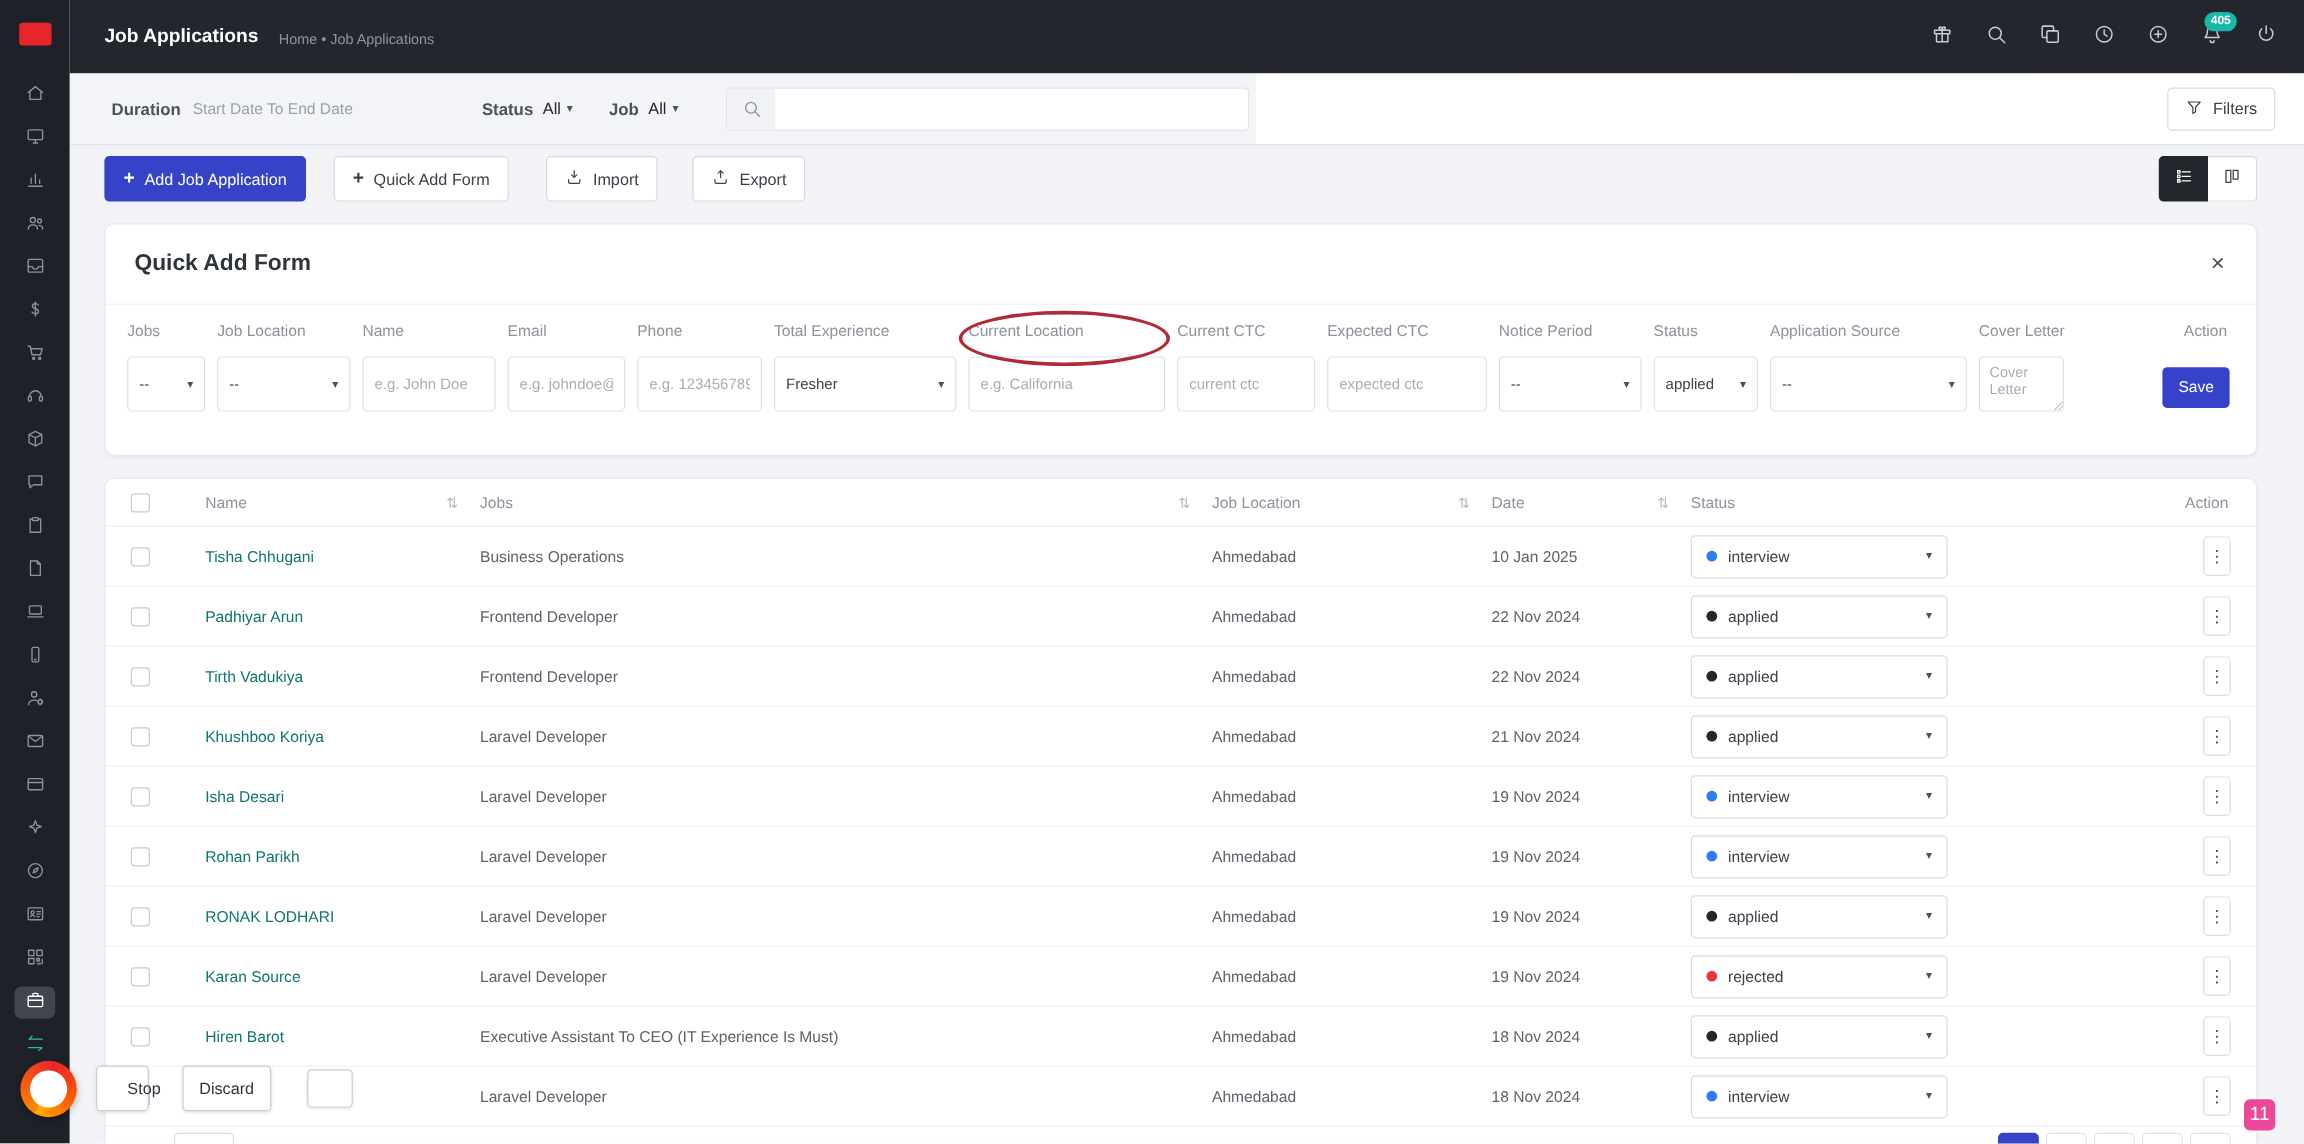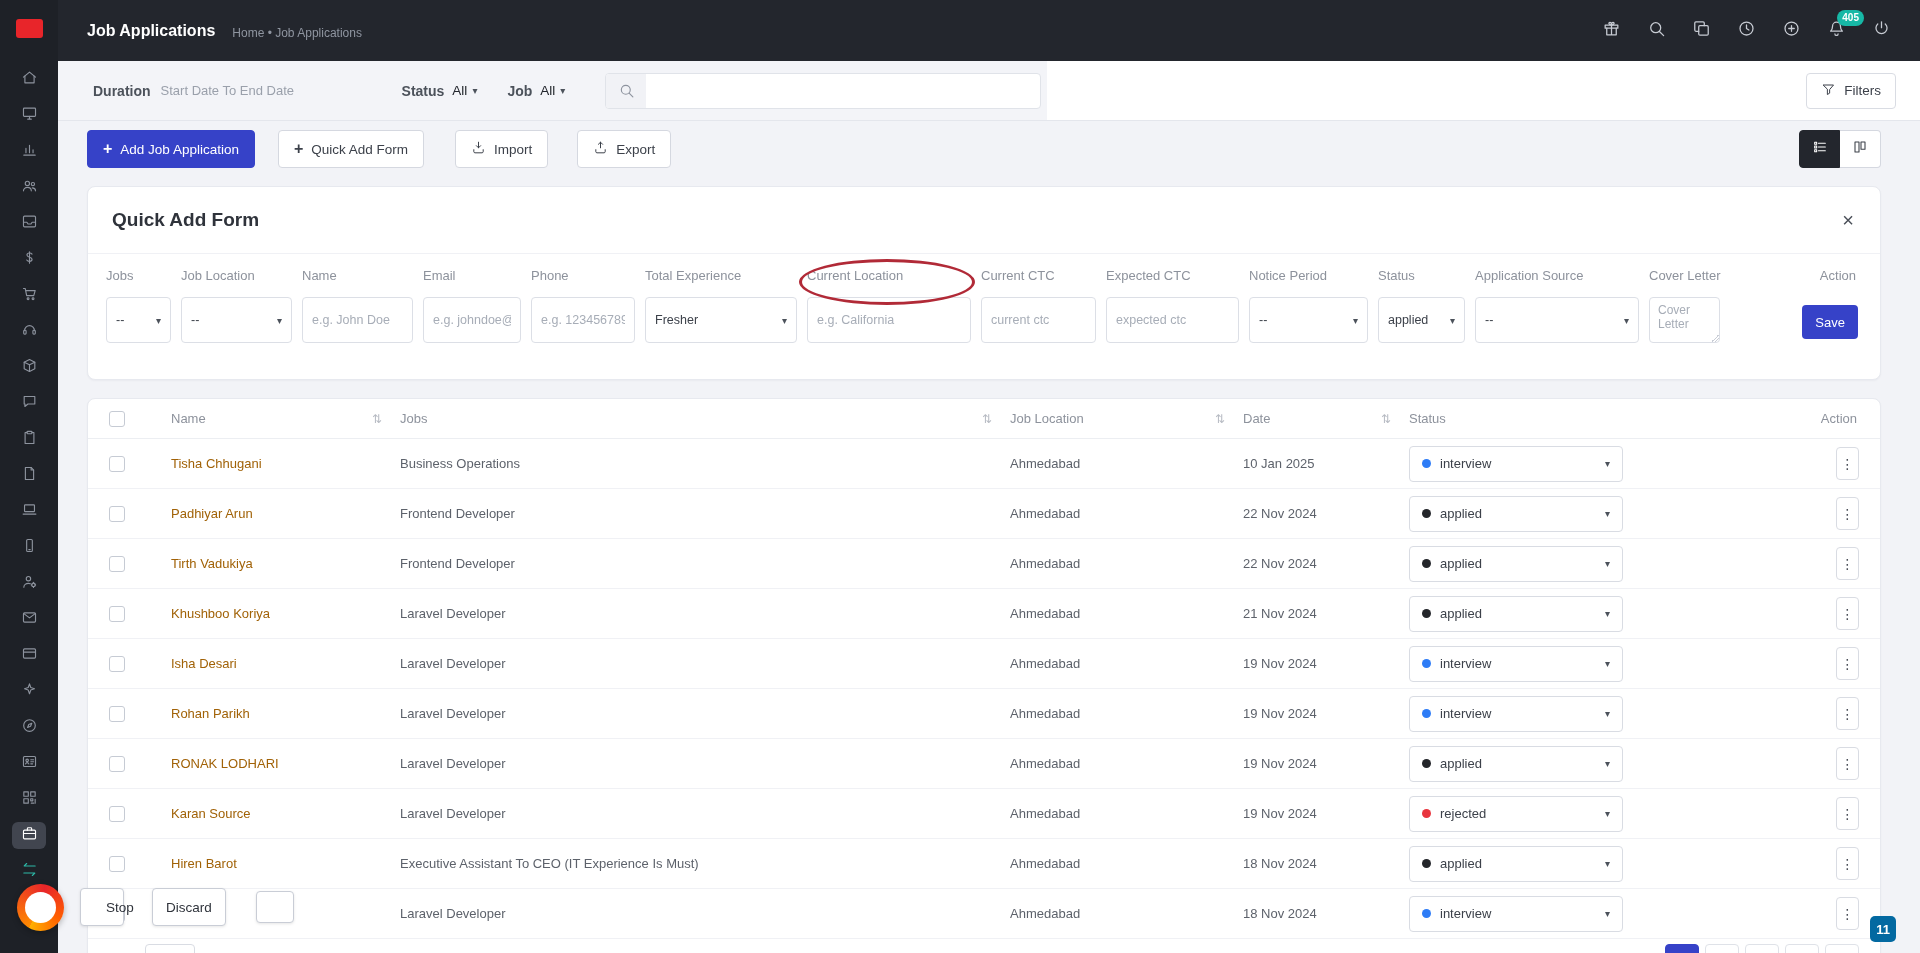--- a/index.html
+++ b/index.html
@@ -13,21 +13,21 @@
   #side-icons { margin-top:28px; display:flex; flex-direction:column; gap:9px; align-items:center; }
   .side-item { width:34px; height:27px; border-radius:6px; display:flex; align-items:center; justify-content:center; color:#8d939e; cursor:pointer; flex:0 0 auto; }
   .side-item.active { background:#41454f; color:#fff; }
   .side-item.accent { color:#2db9a8; }
 
   
   .topbar { position:absolute; left:58px; right:0; top:0; height:61px; background:#23262d; display:flex; align-items:center; padding:0 22px 0 29px; z-index:25; }
   .page-title { color:#fff; font-size:16px; font-weight:700; }
   .breadcrumb { color:#8f95a0; font-size:12px; margin-left:17px; margin-top:4px; }
   .top-actions { margin-left:auto; display:flex; align-items:center; gap:19px; }
-  .top-action { position:relative; width:26px; height:26px; display:flex; align-items:center; justify-content:flex-start; color:#c7cbd3; cursor:pointer; }
+  .top-action { position:relative; width:26px; height:26px; display:flex; align-items:center; justify-content:flex-end; color:#c7cbd3; cursor:pointer; }
   .notif-badge { position:absolute; top:-8px; right:-11px; background:#17b8a6; color:#fff; font-size:10px; line-height:1; padding:3px 5px; border-radius:8px; font-weight:700; }
 
   
   .filterbar { position:absolute; left:58px; right:0; top:61px; height:60px; background:linear-gradient(90deg,#f3f4f8 0,#f3f4f8 989px,#ffffff 989px); border-bottom:1px solid #e4e6ec; display:flex; align-items:center; padding-left:35px; z-index:20; }
   .fb-label { font-size:14px; color:#4c525b;font-weight:bold; }
   .duration-input { background:transparent; border:none; outline:none; width:205px; margin-left:10px; font-size:13px; color:#333; }
   .duration-input::placeholder { color:#9aa0ab; }
   .fb-group { display:flex; align-items:center; margin-left:36px; }
   .fb-drop { display:flex; align-items:center; gap:5px; font-size:13.5px; color:#23262d; margin-left:8px; cursor:pointer; }
   .caret { font-size:10px; color:#4c525b; }
@@ -81,41 +81,41 @@
   .c-cb { width:62px; }
   .c-name { width:229px; }
   .c-jobs { width:610px; }
   .c-loc { width:233px; }
   .c-date { width:166px; }
   .c-status { width:300px; }
   .c-action { flex:1 1 auto; justify-content:flex-end; }
   .h-cell { justify-content:space-between; padding-right:18px; }
   .h-cell.c-action { justify-content:flex-end; padding-right:2px; }
   .sort { color:#b6bac2; font-size:12px; cursor:pointer; }
-  .t-row .c-name { color:#a16207; }
+  .t-row .c-name { color:#0f766e; }
   .checkbox { width:16px; height:16px; border:1px solid #c6cbd4; border-radius:3px; background:#fff; cursor:pointer; display:inline-block; }
   .status-select { width:214px; height:36px; border:1px solid #d9dce3; border-radius:4px; background:#fff; display:flex; align-items:center; gap:9px; padding:0 12px; cursor:pointer; }
   .status-select .dot { width:9px; height:9px; border-radius:50%; flex:0 0 auto; }
   .status-select .sval { flex:1; color:#3c414a; }
   .kebab { width:23px; height:33px; border:1px solid #d9dce3; border-radius:4px; display:flex; align-items:center; justify-content:center; color:#4a4f58; font-size:14px; cursor:pointer; }
   .t-foot { display:flex; align-items:flex-start; padding:5px 21px 0; height:56px; }
   .per-page { width:50px; height:34px; border:1px solid #d9dce3; border-radius:4px; background:#fff; margin-left:36px; display:flex; align-items:center; justify-content:space-between; padding:0 8px; font-size:13px; cursor:pointer; }
   .pagination { margin-left:auto; display:flex; }
   .pbtn { min-width:34px; height:34px; padding:0 6px; border:1px solid #dfe2e8; background:#fff; color:#5a6069; border-radius:4px; margin-left:6px; display:flex; align-items:center; justify-content:center; font-size:13px; cursor:pointer; }
   .pbtn.active { background:#3642c8; border-color:#3642c8; color:#fff; }
 
   
   .overlay-bar { position:absolute; left:80px; top:888px; display:flex; align-items:center; z-index:40; }
   .ov-btn { height:38px; background:#fff; border:1px solid #c9cdd6; border-radius:4px; display:flex; align-items:center; justify-content:center; font-size:13.5px; color:#2f333b; cursor:pointer; box-shadow:0 1px 3px rgba(0,0,0,.10);padding-left:36px; }
   .ov-stop { width:44px; }
   .ov-discard { margin-left:28px; padding:0 13px; }
   .ov-swap { margin-left:30px; width:32px; height:32px; color:#23262d; }
   .floating-logo { position:absolute; left:17px; top:884px; width:47px; height:47px; border-radius:50%; z-index:60; background:conic-gradient(from 210deg,#ff8a00,#e8252a 45%,#ff5e00 75%,#ffb100); box-shadow:0 2px 6px rgba(0,0,0,.28); }
   .floating-logo::after { content:""; position:absolute; inset:8px; background:#fff; border-radius:50%; }
-  .corner-badge { position:absolute; right:24px; bottom:11px; width:26px; height:26px; background:#0369a1; color:#fff; border-radius:5px; display:flex; align-items:center; justify-content:center; font-size:13px; z-index:60;font-weight:bold; }
+  .corner-badge { position:absolute; right:24px; bottom:11px; width:26px; height:26px; background:#ec4899; color:#fff; border-radius:5px; display:flex; align-items:center; justify-content:center; font-size:16px; z-index:60; }
 </style>
 </head>
 <body>
 
 <aside class="sidebar">
   <div class="app-logo"></div>
   <nav id="side-icons">
       <div class="side-item">
         <span><svg width="17" height="17" viewBox="0 0 24 24" fill="none" stroke="currentColor" stroke-width="1.6" stroke-linecap="round" stroke-linejoin="round">
             <path d="M3.5 11.5L12 4.5l8.5 7"></path>

